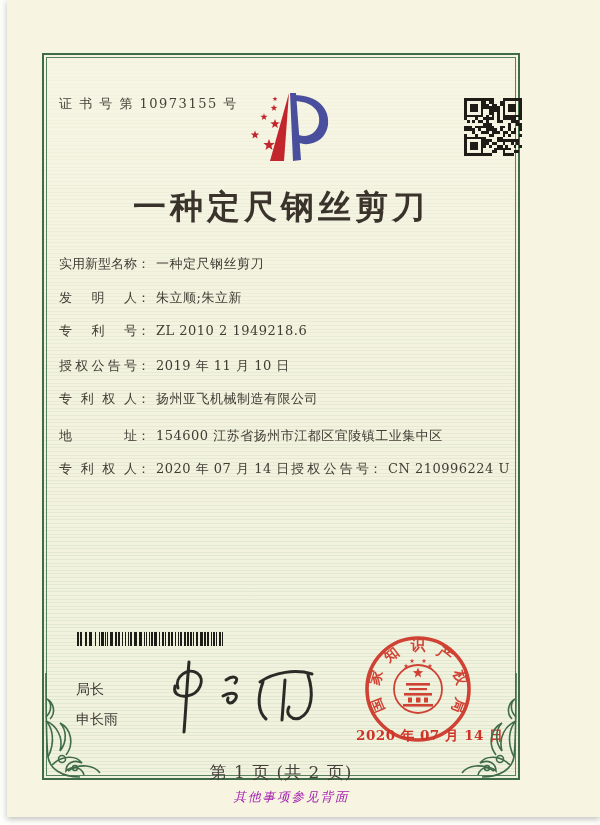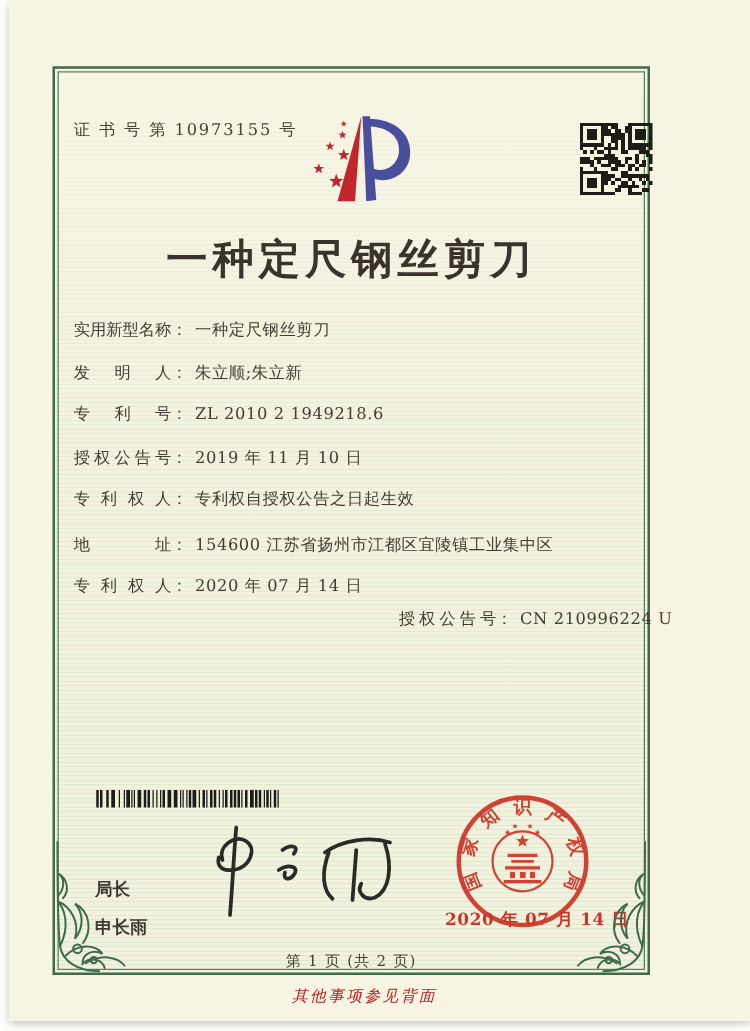--- a/index.html
+++ b/index.html
@@ -38,46 +38,46 @@
     letter-spacing:4px; color:#3a332c;
   }
   .fields { position:absolute; left:0; top:0; width:100%; }
   .row { position:absolute; left:15px; font-size:13px; color:#413c34; white-space:nowrap; }
   .lbl {
     display:inline-block; width:78px; text-align:justify; text-align-last:justify;
     vertical-align:bottom;
   }
   .colon { display:inline-block; margin-right:6px; }
   .val { letter-spacing:.5px; }
-  .pair2 { position:absolute; left:260px; top:0;margin-top:26px; }
+  .pair2 { position:absolute; left:232px; top:0; }
   .body-text {
     position:absolute; left:15px; top:438px; width:470px;
     font-size:12.5px; line-height:19.5px; color:#46413a;
     text-align:justify;
   }
   .body-text p { text-indent:2em; }
   .barcode { position:absolute; left:33px; top:577px; width:150px; height:14px; display:flex; align-items:stretch; }
   .barcode i { display:block; height:100%; }
-  .signer { position:absolute; left:32px; top:642px; font-size:14px; color:#3e3933; line-height:30px;font-weight:bold; }
+  .signer { position:absolute; left:32px; top:619px; font-size:14px; color:#3e3933; line-height:30px; }
   .signature { position:absolute; left:112px; top:595px; width:170px; height:95px; }
   .seal { position:absolute; left:318px; top:578px; width:112px; height:112px; opacity:.92; }
   .seal-date {
     position:absolute; left:312px; top:672px; font-size:13.5px;
     color:#cd3426; letter-spacing:.5px; font-weight:bold;
   }
   .page-num {
     position:absolute; left:0; top:706px; width:100%;
-    text-align:center; font-size:12px; color:#45403a; letter-spacing:1px;
+    text-align:center; font-size:17px; color:#45403a; letter-spacing:1px;
   }
   .flourish { position:absolute; width:70px; height:110px; color:#3f6b49; }
   .flourish.bl { left:-2px; bottom:-3px; }
   .flourish.br { right:-2px; bottom:-3px; transform:scaleX(-1); }
   .back-note {
     position:absolute; left:35px; top:789px; width:499px; text-align:center;
-    font-size:12.5px; color:#b91c1c; font-style:italic; letter-spacing:2px;
+    font-size:12.5px; color:#a21caf; font-style:italic; letter-spacing:2px;
   }
 </style>
 </head>
 <body>
 
 <div class="paper">
   <div class="frame">
 
     <div class="cert-no">证 书 号 第 10973155 号</div>
 
@@ -355,21 +355,21 @@
       <div class="row" style="top:234px">
         <span class="lbl">发明人</span><span class="colon">：</span><span class="val">朱立顺;朱立新</span>
       </div>
       <div class="row" style="top:267px">
         <span class="lbl">专利号</span><span class="colon">：</span><span class="val">ZL 2010 2 1949218.6</span>
       </div>
       <div class="row" style="top:302px">
         <span class="lbl">授权公告号</span><span class="colon">：</span><span class="val">2019 年 11 月 10 日</span>
       </div>
       <div class="row" style="top:335px">
-        <span class="lbl">专利权人</span><span class="colon">：</span><span class="val">专利权自授权公告之日起生效</span>
+        <span class="lbl">专利权人</span><span class="colon">：</span><span class="val">扬州亚飞机械制造有限公司</span>
       </div>
       <div class="row" style="top:372px">
         <span class="lbl">地址</span><span class="colon">：</span><span class="val">154600 江苏省扬州市江都区宜陵镇工业集中区</span>
       </div>
       <div class="row" style="top:405px">
         <span class="lbl">专利权人</span><span class="colon">：</span><span class="val">2020 年 07 月 14 日</span>
         <span class="pair2">
           <span class="lbl">授权公告号</span><span class="colon">：</span><span class="val">CN 210996224 U</span>
         </span>
       </div>

